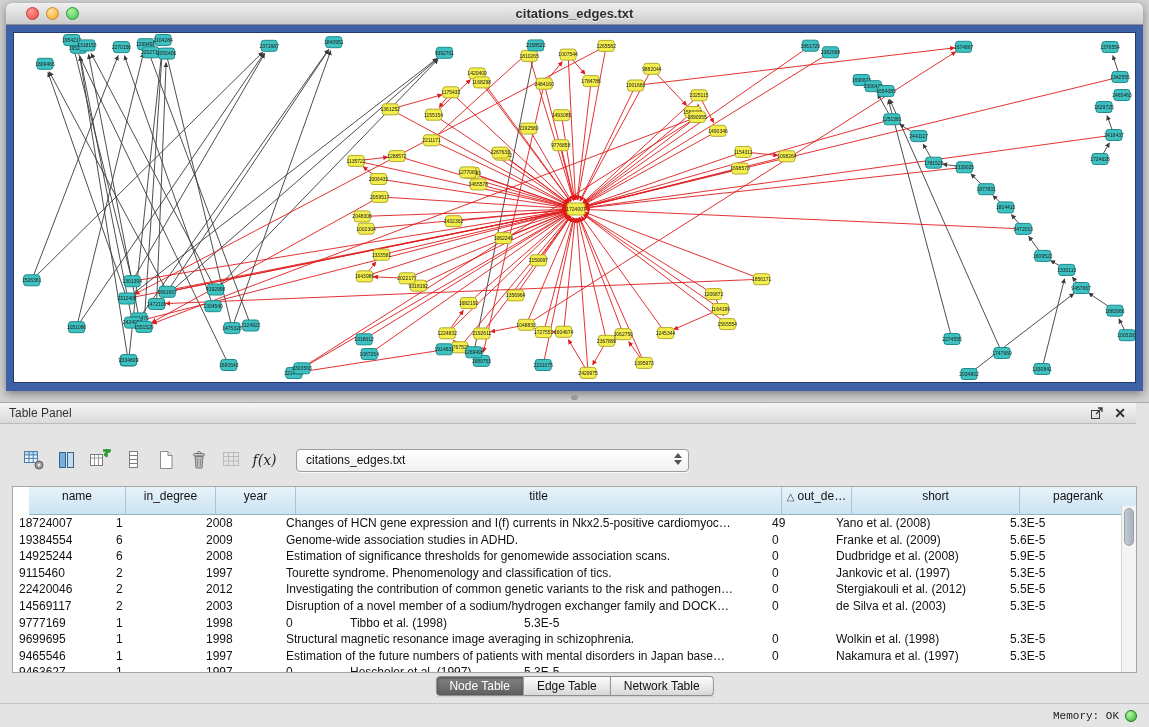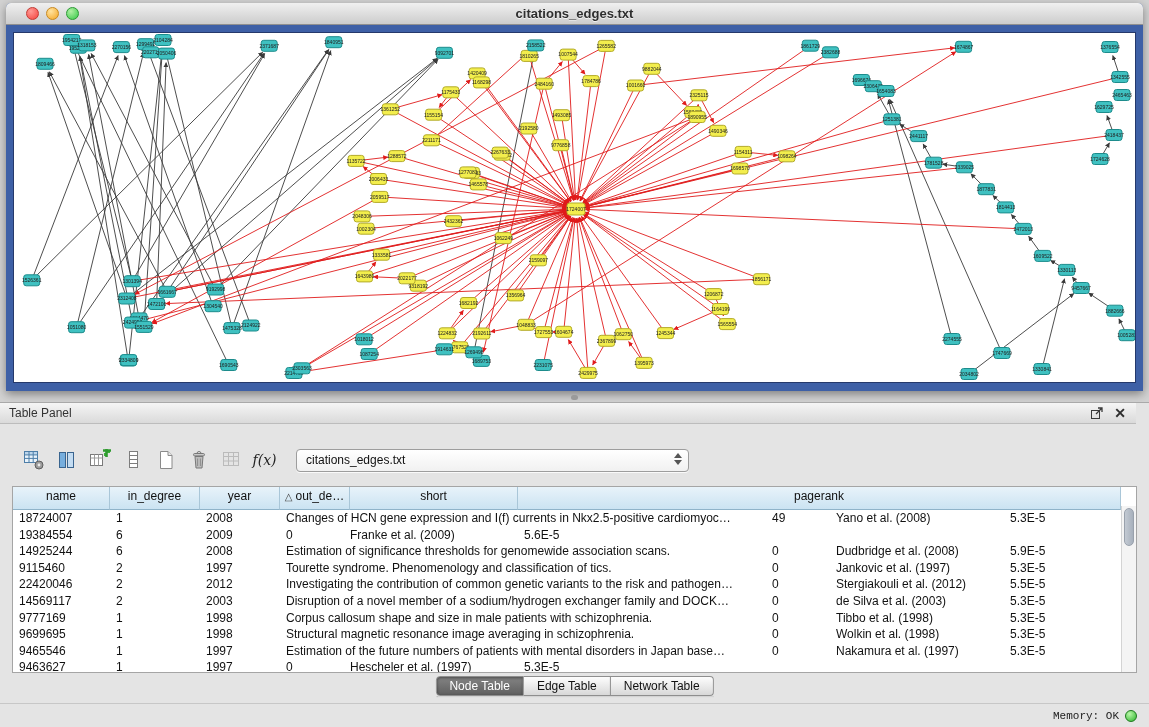--- a/index.html
+++ b/index.html
@@ -71,21 +71,21 @@
   .combo-arrows { position:absolute; right:6px; top:3px; display:flex; flex-direction:column; gap:2px; }
   .combo-arrows i { display:block; width:0; height:0; border-left:4px solid transparent; border-right:4px solid transparent; }
   .combo-arrows .up   { border-bottom:5px solid #555; }
   .combo-arrows .down { border-top:5px solid #555; }
 
   
   .table-wrap {
     position: absolute; left: 12px; right: 12px; top: 83px; height: 187px;
     background: #fff; border: 1px solid #a5a5a5; overflow: hidden;
   }
-  .thead { display: flex; width: calc(100% - 15px); height: 23px; }
+  .thead { display: flex; width: calc(100% - 15px); height: 28px; margin-left: 16px; }
   .th {
     background: linear-gradient(#e8f3fa,#cbe3f2);
     border-right: 1px solid #a9c6d8; border-bottom: 1px solid #8fb3c9;
     font-size: 12px; color: #111; text-align: center; line-height: 18px;
     overflow: hidden; white-space: nowrap;
   }
   .sort-glyph { font-size: 10px; color:#444; margin-right: 3px; }
   .tbody { width: calc(100% - 15px); }
   .tr { display: flex; height: 16.6px; background: #fff; }
   .td {
@@ -890,38 +890,40 @@
           <i class="down"></i>
         </span>
     </div>
   </div>
 
   <div class="table-wrap">
     <div class="thead">
       <div class="th c0"><span>name</span></div>
       <div class="th c1"><span>in_degree</span></div>
       <div class="th c2"><span>year</span></div>
+      <div class="th c3"><span>title</span></div>
       <div class="th c4"><span class="sort-glyph">△</span><span>out_de…</span></div>
       <div class="th c5"><span>short</span></div>
       <div class="th c6"><span>pagerank</span></div>
     </div>
     <div class="tbody">
         <div class="tr">
           <div class="td c0">18724007</div>
           <div class="td c1">1</div>
           <div class="td c2">2008</div>
           <div class="td c3">Changes of HCN gene expression and I(f) currents in Nkx2.5-positive cardiomyoc…</div>
           <div class="td c4">49</div>
           <div class="td c5 center">Yano et al. (2008)</div>
           <div class="td c6">5.3E-5</div>
         </div>
         <div class="tr">
           <div class="td c0">19384554</div>
           <div class="td c1">6</div>
           <div class="td c2">2009</div>
+          <div class="td c3">Genome-wide association studies in ADHD.</div>
           <div class="td c4">0</div>
           <div class="td c5 center">Franke et al. (2009)</div>
           <div class="td c6">5.6E-5</div>
         </div>
         <div class="tr">
           <div class="td c0">14925244</div>
           <div class="td c1">6</div>
           <div class="td c2">2008</div>
           <div class="td c3">Estimation of significance thresholds for genomewide association scans.</div>
           <div class="td c4">0</div>
@@ -952,21 +954,20 @@
           <div class="td c2">2003</div>
           <div class="td c3">Disruption of a novel member of a sodium/hydrogen exchanger family and DOCK…</div>
           <div class="td c4">0</div>
           <div class="td c5 center">de Silva et al. (2003)</div>
           <div class="td c6">5.3E-5</div>
         </div>
         <div class="tr">
           <div class="td c0">9777169</div>
           <div class="td c1">1</div>
           <div class="td c2">1998</div>
-          <div class="td c3">Corpus callosum shape and size in male patients with schizophrenia.</div>
           <div class="td c4">0</div>
           <div class="td c5 center">Tibbo et al. (1998)</div>
           <div class="td c6">5.3E-5</div>
         </div>
         <div class="tr">
           <div class="td c0">9699695</div>
           <div class="td c1">1</div>
           <div class="td c2">1998</div>
           <div class="td c3">Structural magnetic resonance image averaging in schizophrenia.</div>
           <div class="td c4">0</div>

